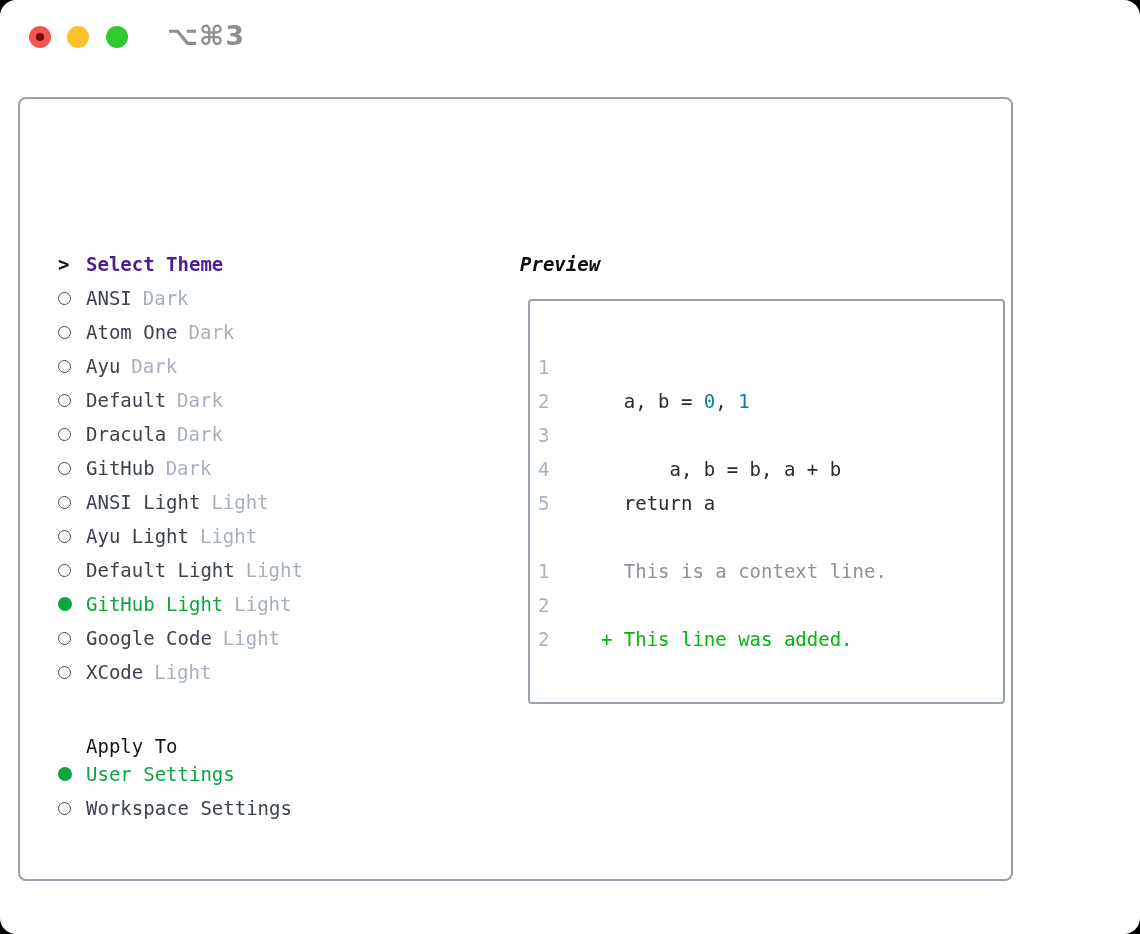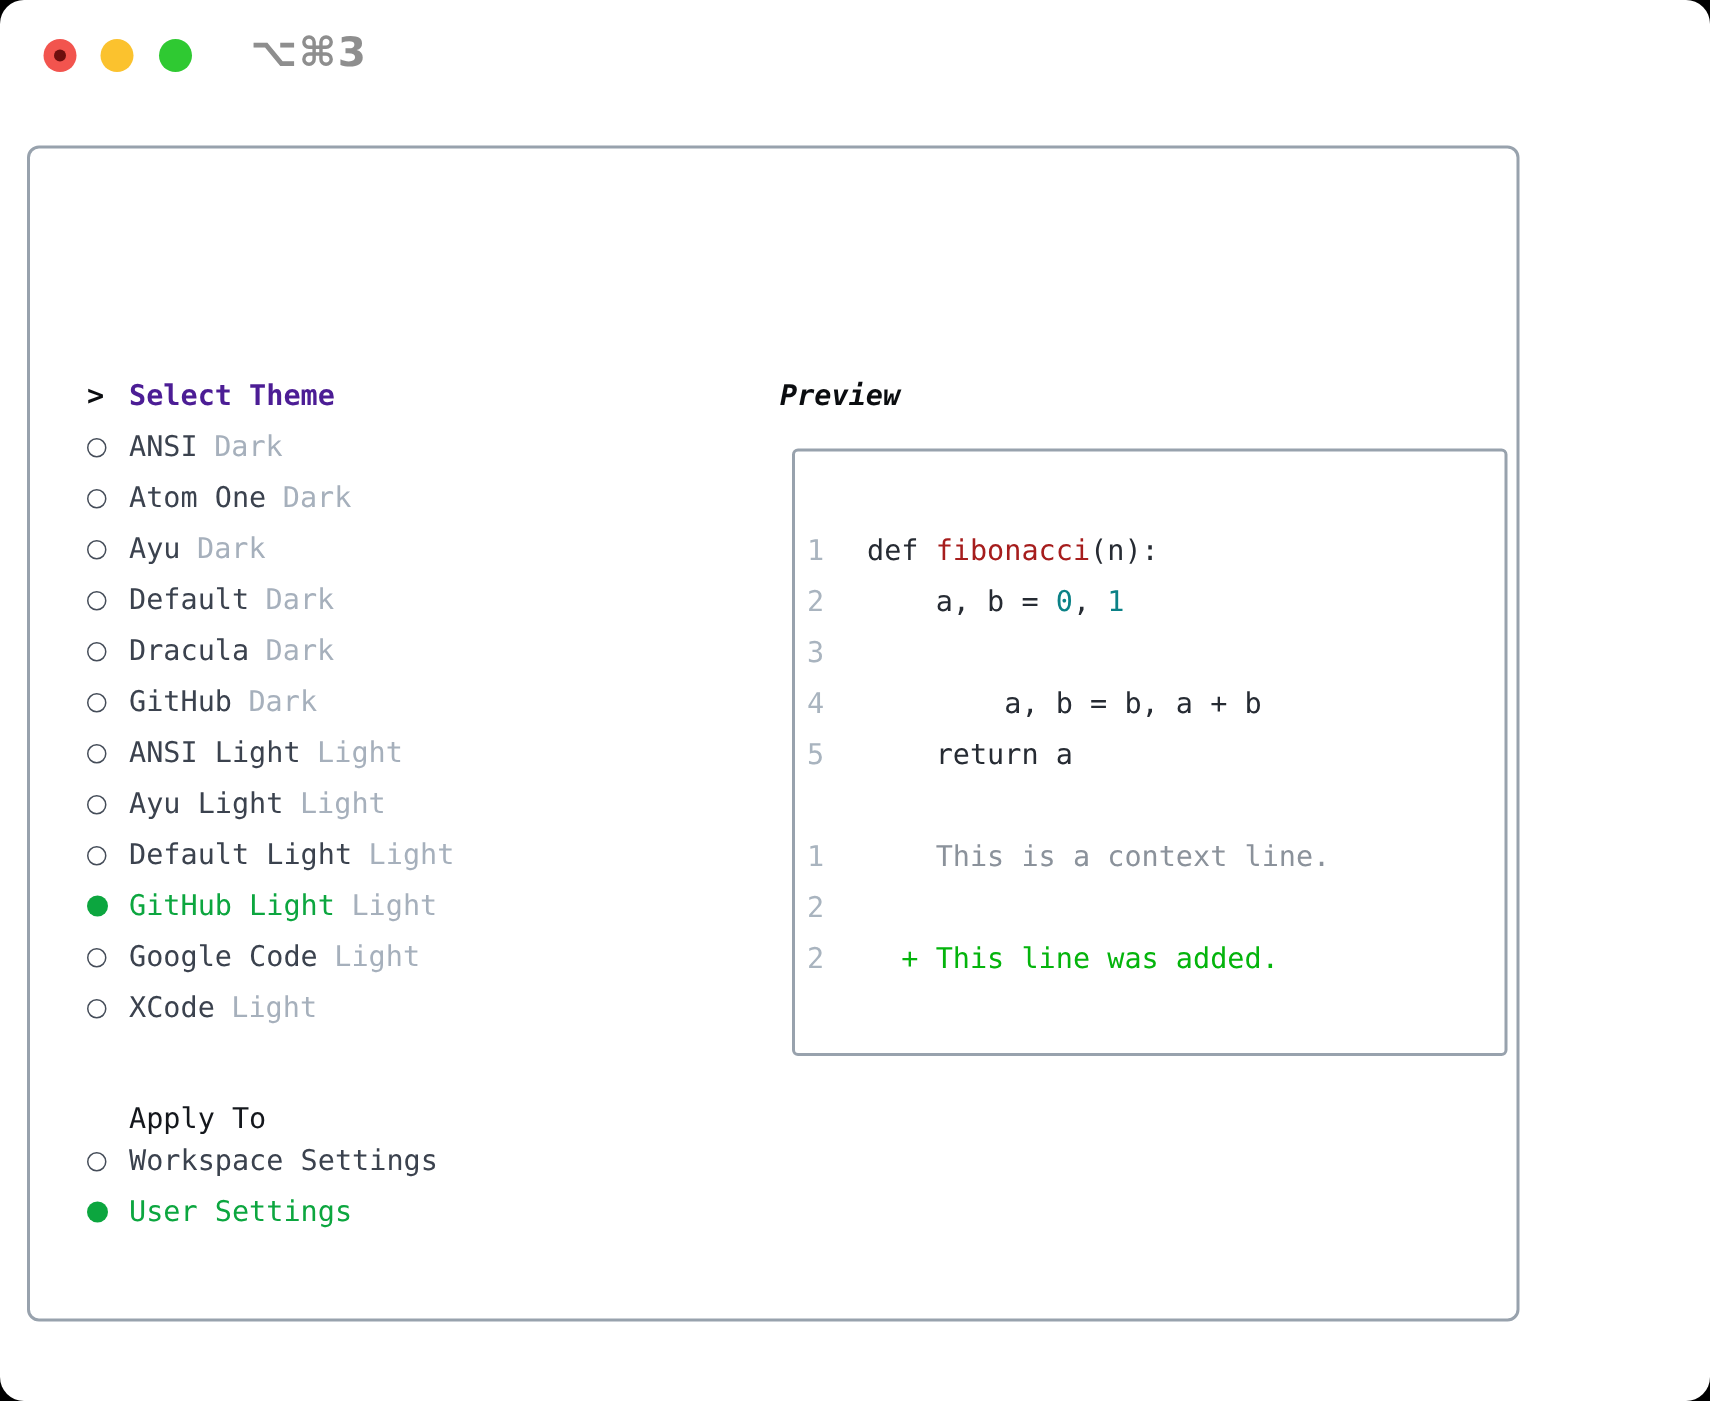--- a/index.html
+++ b/index.html
@@ -176,42 +176,41 @@
       <div class="spacer"></div>
 
       <div class="row">
         <span class="prefix"></span>
         <span class="subheader">Apply To</span>
       </div>
 
       <div id="apply-items">
           <div class="row">
             <span class="prefix">
+              <span class="radio on"></span>
+            </span>
+            <span class="name on">User Settings</span>
+          </div>
+          <div class="row">
+            <span class="prefix">
               <span class="radio"></span>
             </span>
             <span class="name">Workspace Settings</span>
           </div>
-          <div class="row">
-            <span class="prefix">
-              <span class="radio on"></span>
-            </span>
-            <span class="name on">User Settings</span>
-          </div>
         </div>
 
       <div class="spacer"></div>
 
     </div>
 
     <div class="preview-header">Preview</div>
 
     <div class="preview-box" id="preview-box">
         <div class="code-row">
           <span class="lineno">1</span>
-          <span class="code"><span class="tok-plain">def </span><span class="tok-function">fibonacci</span><span class="tok-plain">(n):</span></span>
         </div>
         <div class="code-row">
           <span class="lineno">2</span>
           <span class="code"><span class="tok-plain">    a, b = </span><span class="tok-number">0</span><span class="tok-plain">, </span><span class="tok-number">1</span></span>
         </div>
         <div class="code-row">
           <span class="lineno">3</span>
         </div>
         <div class="code-row">
           <span class="lineno">4</span>

